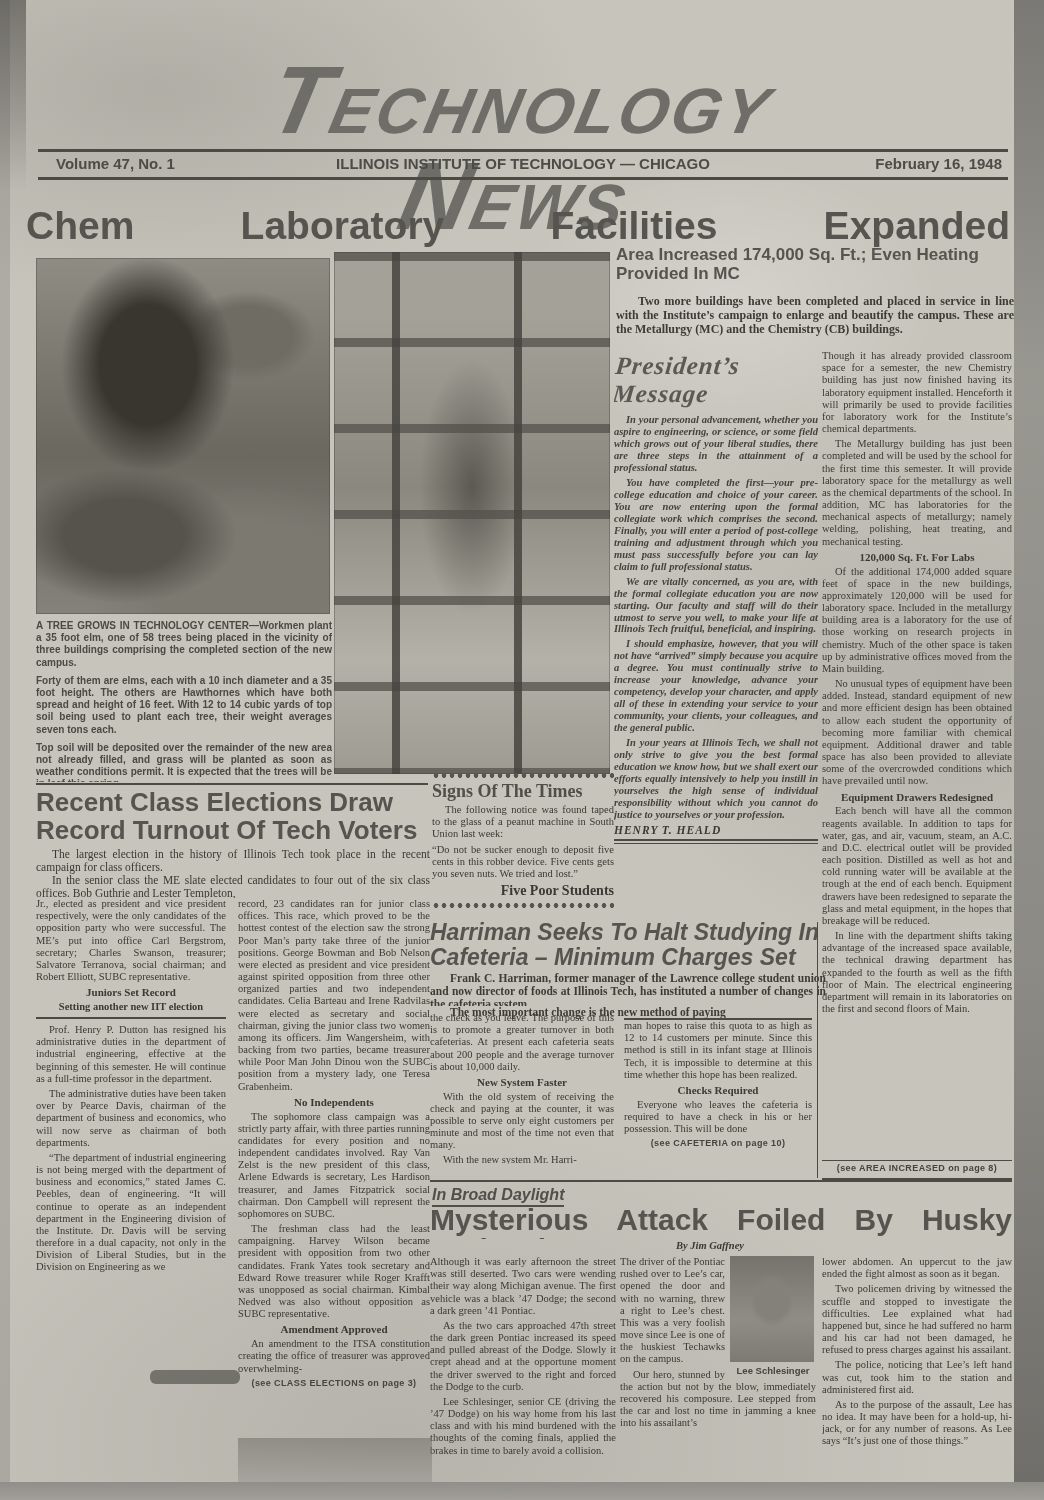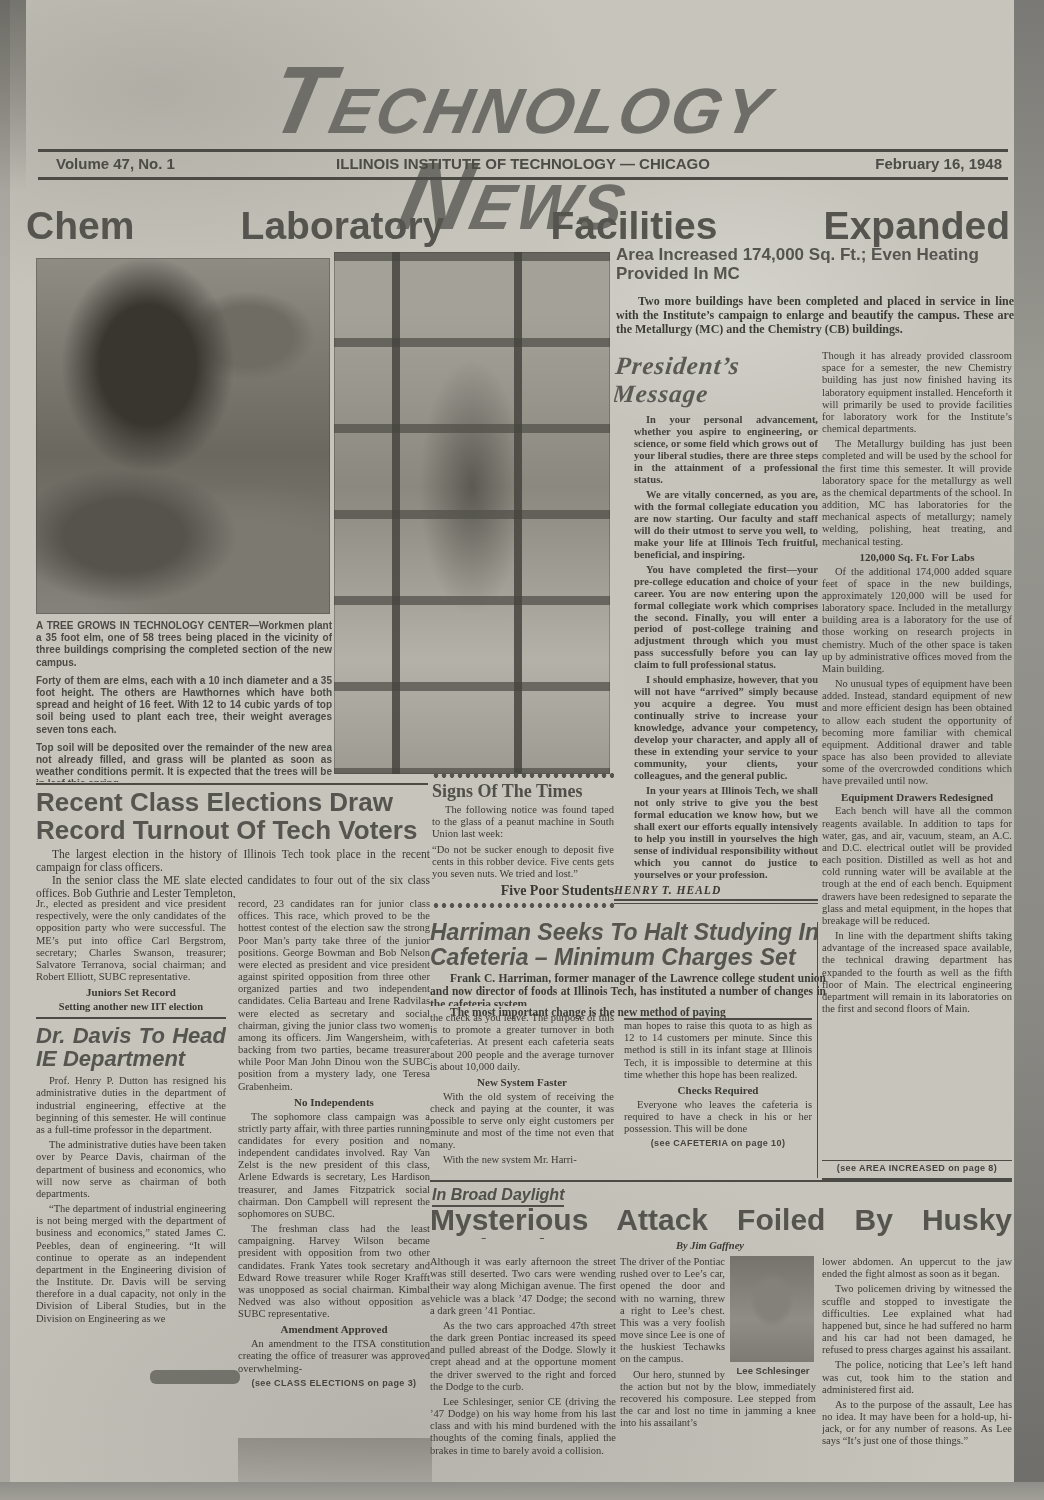--- a/index.html
+++ b/index.html
@@ -44,21 +44,21 @@
       linear-gradient(180deg,#a3a198 0 12%, #8b897f 45%, #b4b2a8 78%, #9d9b91);}
   .portrait{background:
       radial-gradient(28px 34px at 50% 42%, #83817a 0 55%, transparent 80%),
       linear-gradient(180deg,#75736c,#8f8d85 60%,#7c7a73);}
   .capt{font-family:"Liberation Sans",sans-serif;font-weight:bold;font-size:9.5px;text-align:center;color:#45443f;}
   
   .photocap{font-family:"Liberation Sans",sans-serif;font-weight:bold;font-size:10px;line-height:1.22;color:#4a4944;text-align:justify;}
   .photocap p{margin:0 0 6px 0;}
   
   #pm-title{font-style:italic;font-weight:bold;font-size:25px;color:#5a5953;transform:skewX(-6deg);letter-spacing:1px;}
-  #pm-body{font-weight:bold;font-size:10.5px;line-height:1.14;text-align:justify;color:#43423c;margin-left:20px;}
+  #pm-body{font-style:italic;font-weight:bold;font-size:10.5px;line-height:1.14;text-align:justify;color:#43423c;}
   #pm-body p{text-indent:12px;margin:0 0 3px 0;}
   #pm-sig{font-style:italic;font-weight:bold;font-size:11.5px;letter-spacing:1px;}
   
   .chain{height:7px;background:repeating-radial-gradient(circle at 4px 3.5px, #56554f 0 2.2px, transparent 2.6px 8px);background-size:8px 7px;}
   
   #kicker{font-family:"Liberation Sans",sans-serif;font-weight:bold;font-style:italic;font-size:16px;color:#504f49;border-bottom:2px solid #504f49;padding-bottom:1px;}
   .byline{font-weight:bold;font-style:italic;font-size:10.5px;text-align:center;}
   
   #band-right{background:linear-gradient(180deg,#7a7975,#989790 25%,#8b8a85 65%,#6e6d69);}
   #band-bottom{background:linear-gradient(180deg,#8f8e88,#a19f98);}
@@ -85,22 +85,22 @@
   <div id="photo-tree" class="abs photo" style="left:36px;top:258px;width:294px;height:356px;"></div>
   <div id="photo-bldg" class="abs photo" style="left:334px;top:252px;width:276px;height:522px;"></div>
 
   <div class="abs headline ov" style="left:616px;top:246px;width:400px;height:62px;font-size:17px;line-height:1.1;">Area Increased 174,000 Sq. Ft.; Even Heating Provided In MC</div>
   <div class="abs just ov" style="left:616px;top:294px;width:398px;height:58px;font-size:12px;font-weight:bold;line-height:1.18;text-indent:22px;color:#3c3b35;">Two more buildings have been completed and placed in service in line with the Institute’s campaign to enlarge and beautify the campus. These are the Metallurgy (MC) and the Chemistry (CB) buildings.</div>
 
   <div class="abs ov" style="left:614px;top:352px;width:204px;height:560px;">
     <div id="pm-title">President’s Message</div>
     <div id="pm-body" style="margin-top:6px;">
       <p>In your personal advancement, whether you aspire to engineering, or science, or some field which grows out of your liberal studies, there are three steps in the attainment of a professional status.</p>
+      <p>You have completed the first—your pre-college education and choice of your career. You are now entering upon the formal collegiate work which comprises the second. Finally, you will enter a period of post-college training and adjustment through which you must pass successfully before you can lay claim to full professional status.</p>
       <p>We are vitally concerned, as you are, with the formal collegiate education you are now starting. Our faculty and staff will do their utmost to serve you well, to make your life at Illinois Tech fruitful, beneficial, and inspiring.</p>
-      <p>You have completed the first—your pre-college education and choice of your career. You are now entering upon the formal collegiate work which comprises the second. Finally, you will enter a period of post-college training and adjustment through which you must pass successfully before you can lay claim to full professional status.</p>
       <p>I should emphasize, however, that you will not have “arrived” simply because you acquire a degree. You must continually strive to increase your knowledge, advance your competency, develop your character, and apply all of these in extending your service to your community, your clients, your colleagues, and the general public.</p>
       <p>In your years at Illinois Tech, we shall not only strive to give you the best formal education we know how, but we shall exert our efforts equally intensively to help you instill in yourselves the high sense of individual responsibility without which you cannot do justice to yourselves or your profession.</p>
     </div>
     <div id="pm-sig">HENRY T. HEALD</div>
     <div style="border-top:2.5px solid #4b4a45;border-bottom:1px solid #4b4a45;height:2px;margin-top:3px;"></div>
   </div>
 
   <div class="abs bodytxt ov" style="left:822px;top:350px;width:190px;height:806px;">
     <p class="noind">Though it has already provided classroom space for a semester, the new Chemistry building has just now finished having its laboratory equipment installed. Henceforth it will primarily be used to provide facilities for laboratory work for the Institute’s chemical departments.</p>
     <p>The Metallurgy building has just been completed and will be used by the school for the first time this semester. It will provide laboratory space for the metallurgy as well as the chemical departments of the school. In addition, MC has laboratories for the mechanical aspects of metallurgy; namely welding, polishing, heat treating, and mechanical testing.</p>
@@ -125,21 +125,20 @@
   <div class="abs just ov" style="left:36px;top:848px;width:394px;height:50px;font-size:11.5px;line-height:1.14;">
     <p style="text-indent:16px;margin:0;">The largest election in the history of Illinois Tech took place in the recent campaign for class officers.</p>
     <p style="text-indent:16px;margin:0;">In the senior class the ME slate elected candidates to four out of the six class offices. Bob Guthrie and Lester Templeton,</p>
   </div>
 
   <div class="abs bodytxt ov" style="left:36px;top:898px;width:190px;height:578px;">
     <p class="noind">Jr., elected as president and vice president respectively, were the only candidates of the opposition party who were successful. The ME’s put into office Carl Bergstrom, secretary; Charles Swanson, treasurer; Salvatore Terranova, social chairman; and Robert Elliott, SUBC representative.</p>
     <div class="subhead">Juniors Set Record</div>
     <p class="noind" style="text-align:center;font-weight:bold;">Setting another new IIT election</p>
     <div style="border-top:2px solid #4b4a45;margin:4px 0 5px 0;"></div>
-    <div class="headline" style="font-size:22px;line-height:1.05;font-style:italic;margin-bottom:5px;">Dr. Davis To Head IE Department</div>
     <p>Prof. Henry P. Dutton has resigned his administrative duties in the department of industrial engineering, effective at the beginning of this semester. He will continue as a full-time professor in the department.</p>
     <p>The administrative duties have been taken over by Pearce Davis, chairman of the department of business and economics, who will now serve as chairman of both departments.</p>
     <p>“The department of industrial engineering is not being merged with the department of business and economics,” stated James C. Peebles, dean of engineering. “It will continue to operate as an independent department in the Engineering division of the Institute. Dr. Davis will be serving therefore in a dual capacity, not only in the Division of Liberal Studies, but in the Division on Engineering as we</p>
   </div>
 
   <div class="abs bodytxt ov" style="left:238px;top:898px;width:192px;height:540px;">
     <p class="noind">record, 23 candidates ran for junior class offices. This race, which proved to be the hottest contest of the election saw the strong Poor Man’s party take three of the junior positions. George Bowman and Bob Nelson were elected as president and vice president against spirited opposition from three other organized parties and two independent candidates. Celia Barteau and Irene Radvilas were elected as secretary and social chairman, giving the junior class two women among its officers. Jim Wangersheim, with backing from two parties, became treasurer while Poor Man John Dinou won the SUBC position from a mystery lady, one Teresa Grabenheim.</p>
     <div class="subhead">No Independents</div>
     <p>The sophomore class campaign was a strictly party affair, with three parties running candidates for every position and no independent candidates involved. Ray Van Zelst is the new president of this class, Arlene Edwards is secretary, Les Hardison treasurer, and James Fitzpatrick social chairman. Don Campbell will represent the sophomores on SUBC.</p>
     <p>The freshman class had the least campaigning. Harvey Wilson became president with opposition from two other candidates. Frank Yates took secretary and Edward Rowe treasurer while Roger Krafft was unopposed as social chairman. Kimbal Nedved was also without opposition as SUBC representative.</p>

